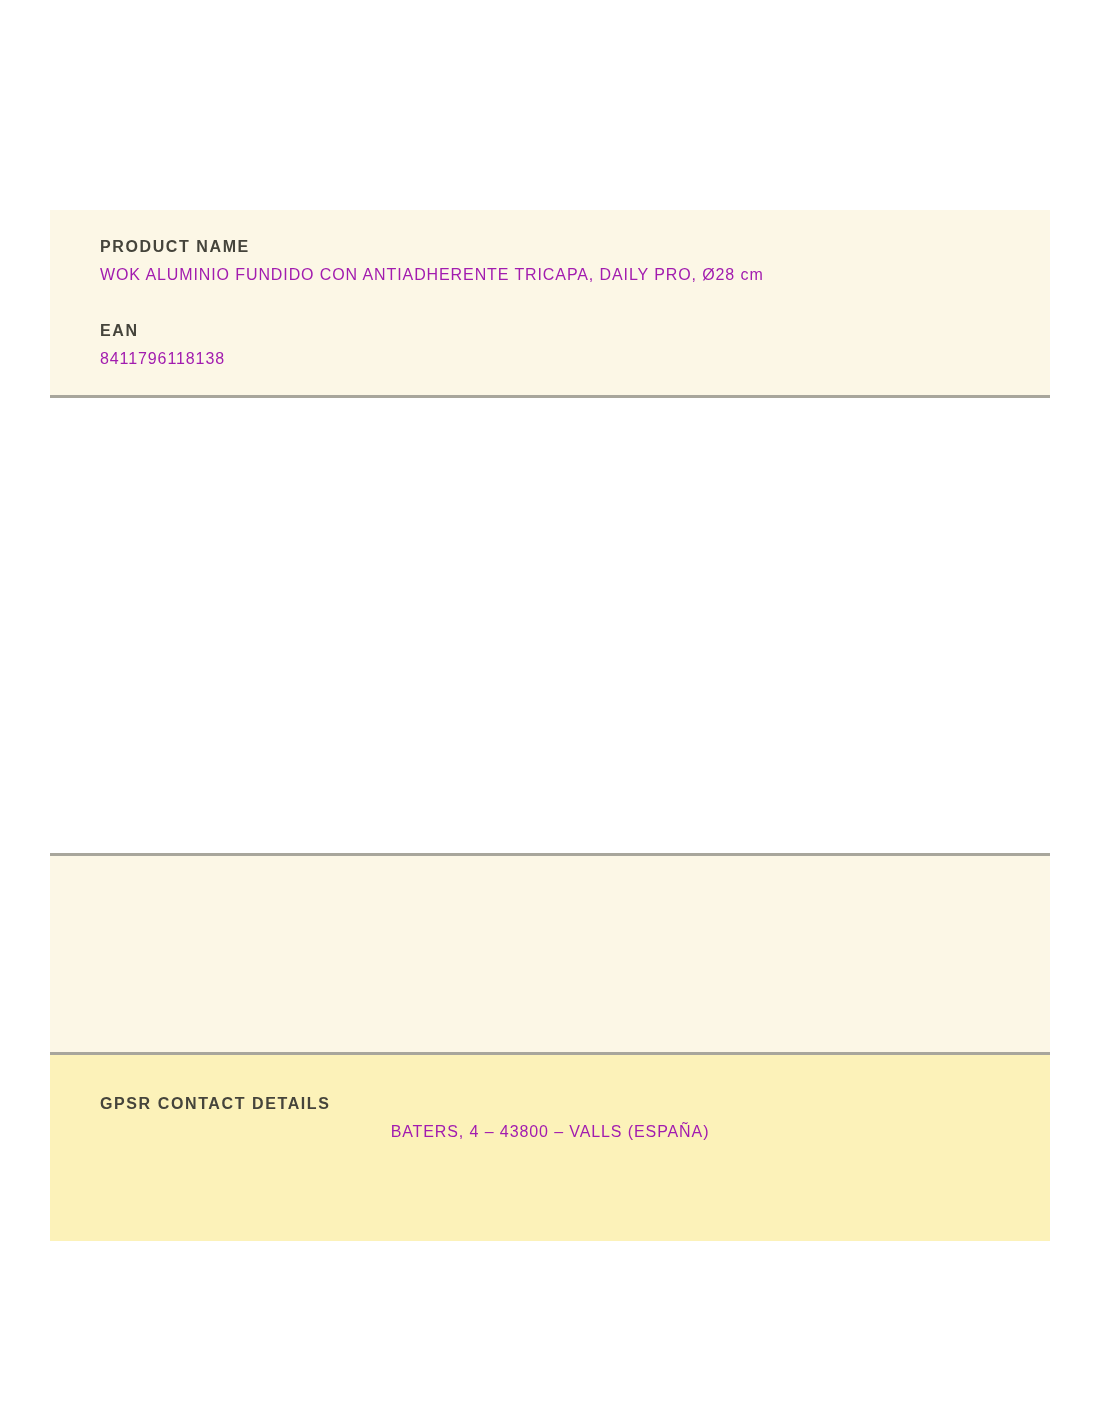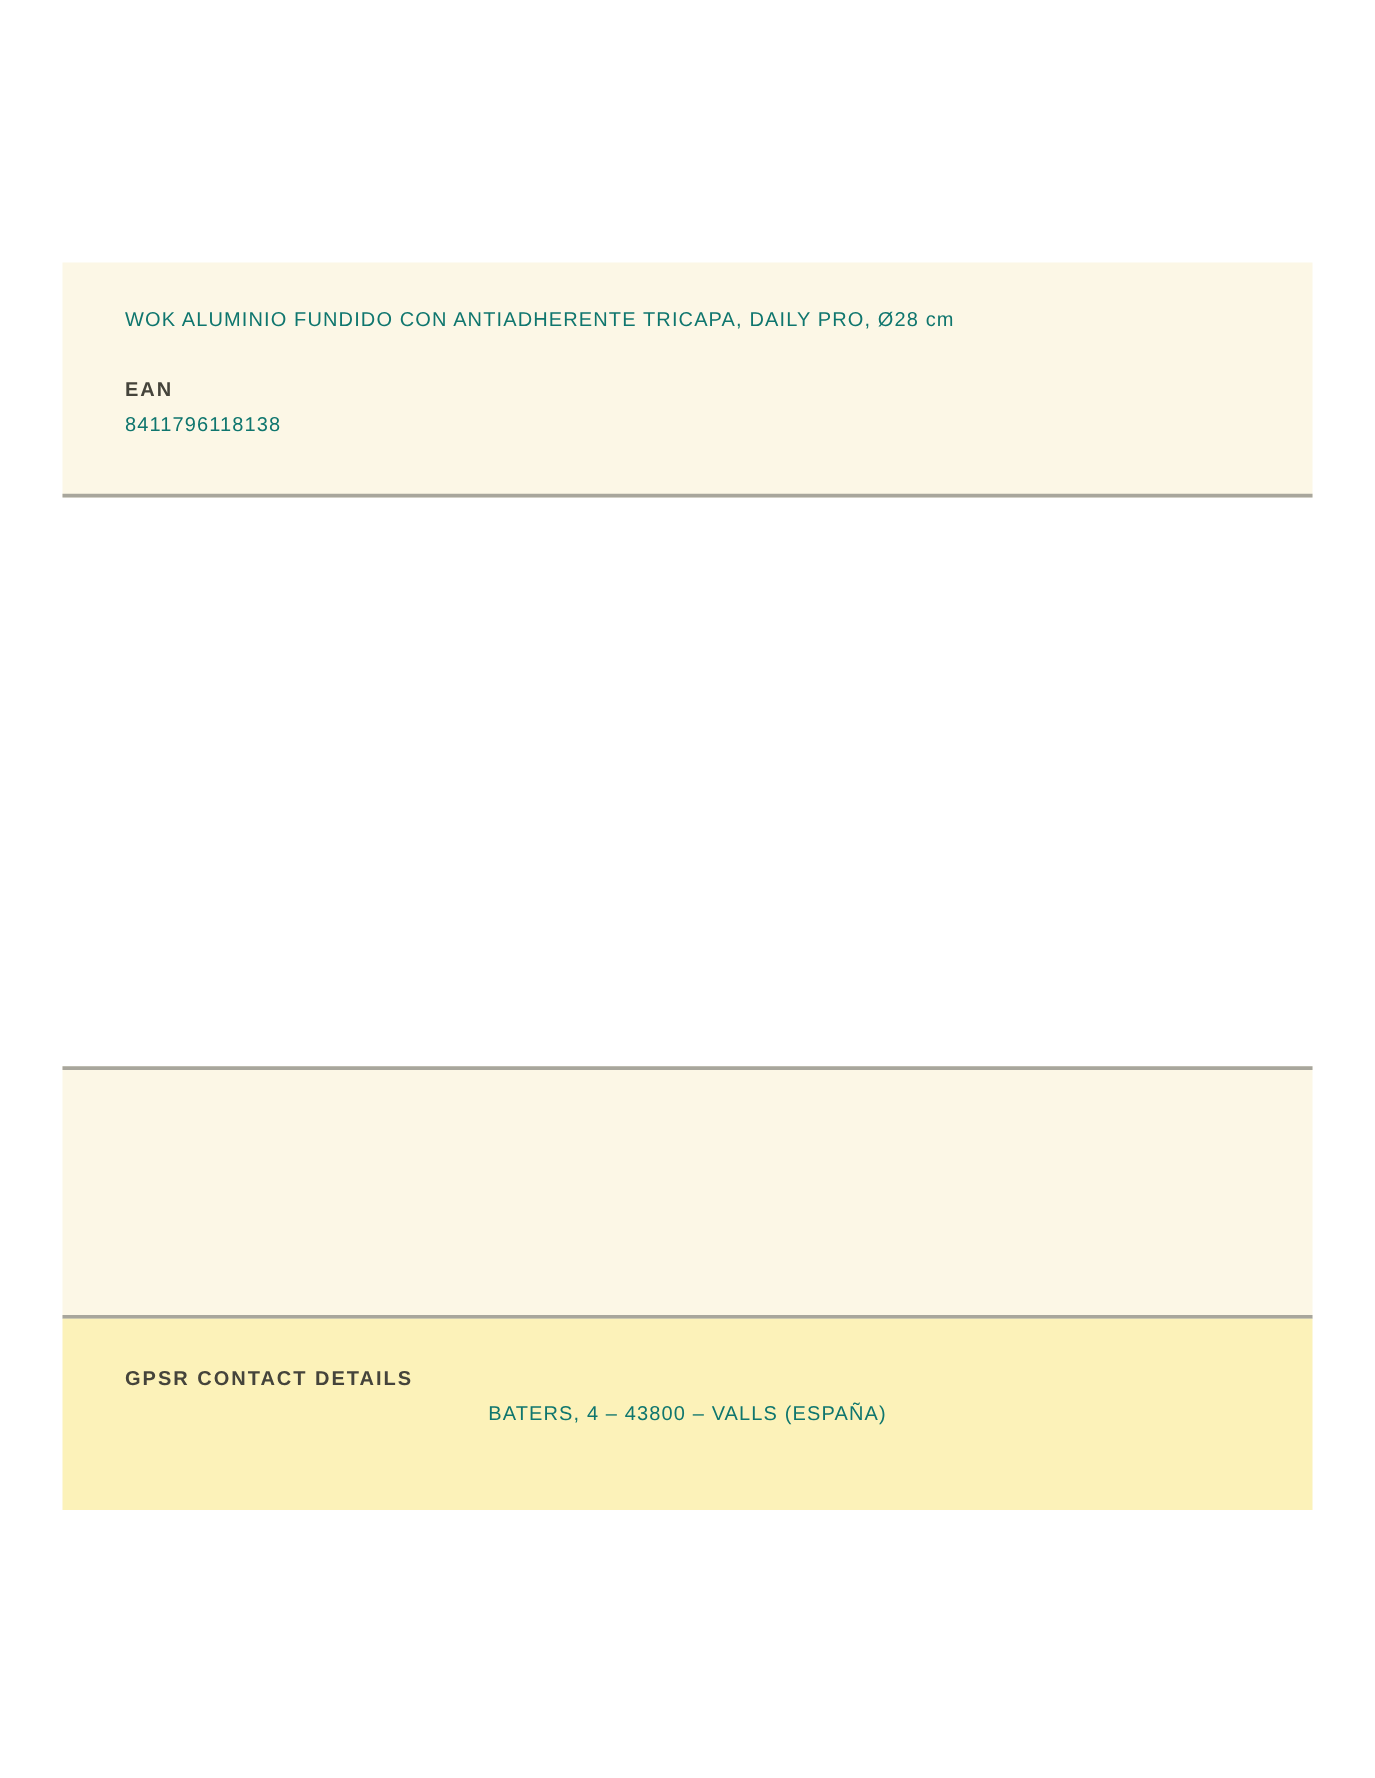--- a/index.html
+++ b/index.html
@@ -25,36 +25,36 @@
   .panel-batch {
     top: 853px;
     height: 202px;
     background: #FCF7E6;
     border-top: 3px solid #A8A69C;
     border-bottom: 3px solid #A8A69C;
     padding-top: 30px;
   }
   .panel-gpsr {
     top: 1055px;
-    height: 153px;
+    height: 186px;
     background: #FCF2B9;
     padding: 40px 50px 0 50px;
   }
   .field-label {
     font-size: 16px;
     font-weight: bold;
     letter-spacing: 1.6px;
     color: #45443B;
     line-height: 18px;
   }
   .field-value {
     font-size: 16px;
     font-weight: normal;
     letter-spacing: 0.9px;
-    color: #0f766e;
+    color: #a21caf;
     line-height: 18px;
   }
   .panel-product .field-value { margin-top: 10px; }
   .panel-product .field-group + .field-group { margin-top: 38px; }
 
   .batch-grid {
     width: 800px;
     margin: 0 auto;
     display: grid;
     grid-template-columns: 1fr 1fr;
@@ -68,20 +68,21 @@
   .gpsr-address {
     margin-top: 10px;
     text-align: center;
   }
 </style>
 </head>
 <body>
 
 <div class="panel panel-product">
   <div class="field-group">
+    <div class="field-label">PRODUCT NAME</div>
     <div class="field-value">WOK ALUMINIO FUNDIDO CON ANTIADHERENTE TRICAPA, DAILY PRO, Ø28 cm</div>
   </div>
   <div class="field-group">
     <div class="field-label">EAN</div>
     <div class="field-value">8411796118138</div>
   </div>
 </div>
 
 <div class="panel panel-batch">
   <div class="batch-grid">

